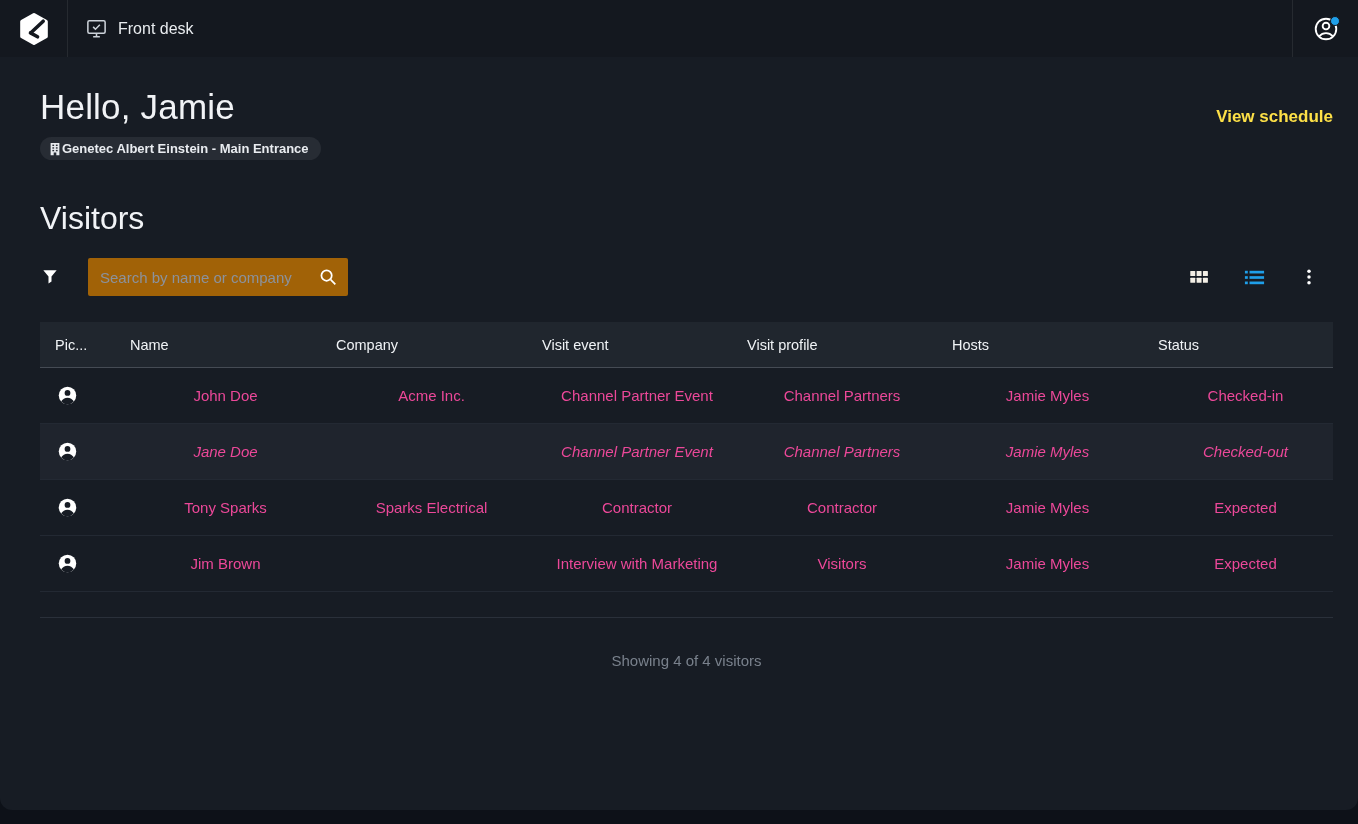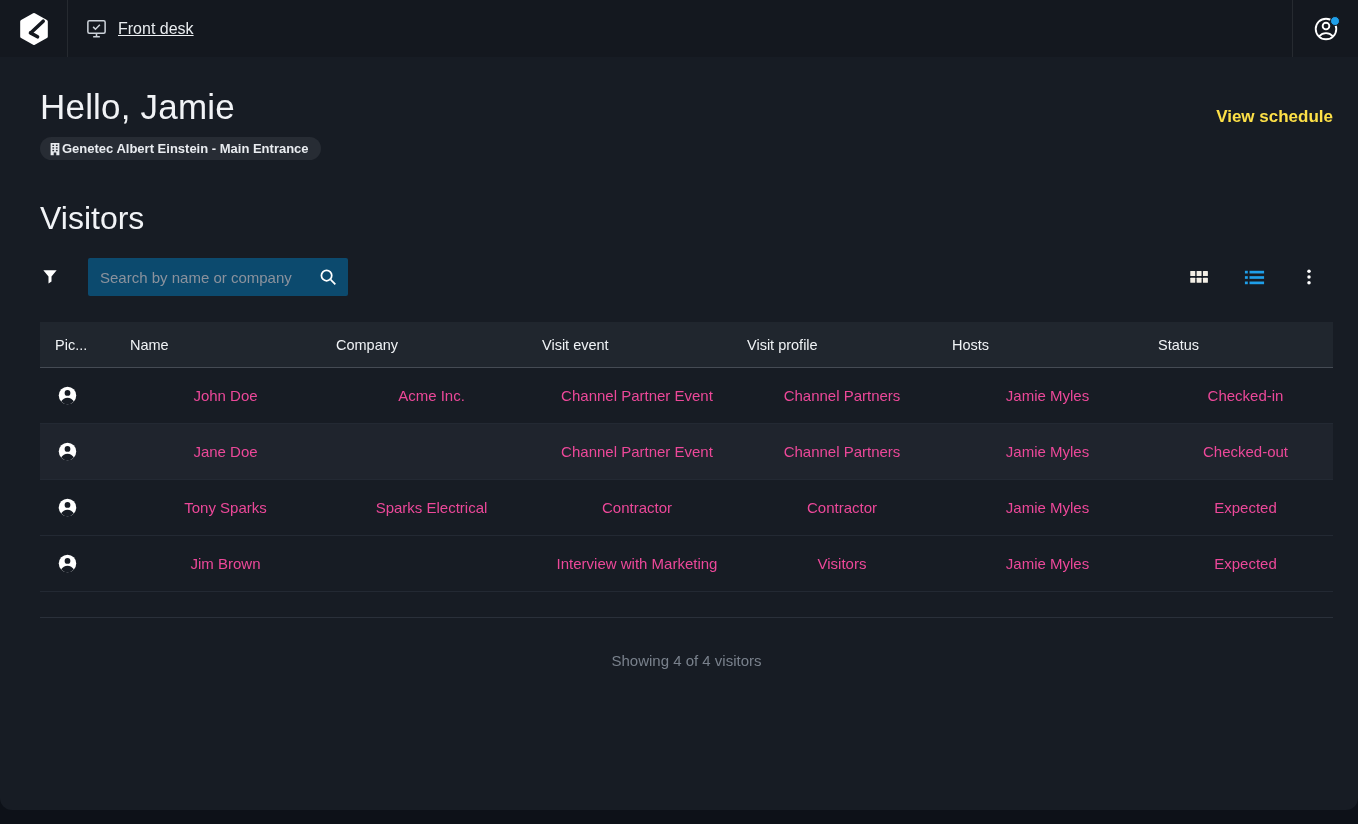--- a/index.html
+++ b/index.html
@@ -6,21 +6,21 @@
   html,body { width:1358px; height:824px; overflow:hidden; }
   body {
     background:#0d1118;
     font-family:"Liberation Sans", sans-serif;
     color:#eef1f4;
   }
 
   
   .topbar {
     height:57px; background:#14181f;
-    display:flex; align-items:stretch;text-decoration:underline;
+    display:flex; align-items:stretch;
   }
   .logo-box {
     width:68px; display:flex; align-items:center; justify-content:center;
     border-right:1px solid rgba(255,255,255,0.08); cursor:pointer;
   }
   .app-title {
     display:flex; align-items:center; gap:10px; padding-left:17px;
     font-size:16px; color:#e9ecef;
   }
   .topbar-spacer { flex:1; }
@@ -62,21 +62,21 @@
   }
   .walkin-text .t1 { font-size:16px; color:#f0f2f5; margin-bottom:4px; }
   .walkin-text .t2 { font-size:14px; color:#9aa1ab; }
 
   .section-title { margin-top:40px; font-size:32px; font-weight:400; color:#f1f3f6; }
 
   
   .toolbar { margin-top:21px; display:flex; align-items:center; }
   .filter-btn { width:48px; display:flex; align-items:center; cursor:pointer; }
   .searchbox {
-    width:260px; height:38px; background:#0c4a6e; border-radius:2px;
+    width:260px; height:38px; background:#a16207; border-radius:2px;
     display:flex; align-items:center; padding:0 10px 0 12px;justify-content:space-between;
   }
   .searchbox input {
     flex:1; background:transparent; border:none; outline:none;
     font-family:"Liberation Sans", sans-serif;
     font-size:15px; color:#e9ecef;
   }
   .searchbox input::placeholder { color:#8b929d; }
   .search-icon-btn { display:flex; align-items:center; cursor:pointer; }
   .view-icons { margin-left:auto; display:flex; align-items:center; gap:31px; padding-right:12px; }
@@ -89,21 +89,21 @@
     height:46px; align-items:center; background:#20262e;
     border-bottom:1px solid #454b54;
     font-weight:400; font-size:14.5px; color:#f0f3f6;
   }
   .thead > div { padding-left:15px; white-space:nowrap; overflow:hidden; cursor:pointer; }
   .tr {
     display:grid; grid-template-columns:75px 206px 206px 205px 205px 206px auto;
     height:56px; align-items:center;
     border-bottom:1px solid #232933; cursor:pointer;
   }
-  .tr.highlight { background:#1f242d; }
+  .tr.highlight { background:#1f242d;font-style:italic; }
   .tr > div { padding-left:15px; white-space:nowrap; overflow:hidden; color:#ec4899;text-align:center; }
   .cell-pic { display:flex; align-items:center; padding-left:17px !important; }
   .status-green { color:#4cc35a; }
   .status-red   { color:#f44a3f; }
   .status-muted { color:#565d67; }
   .table-footer { height:26px; border-bottom:1px solid #2a303a; }
 
   .showing { margin-top:34px; text-align:center; font-size:15px; color:#79818c; }
 
   svg { display:block; }

